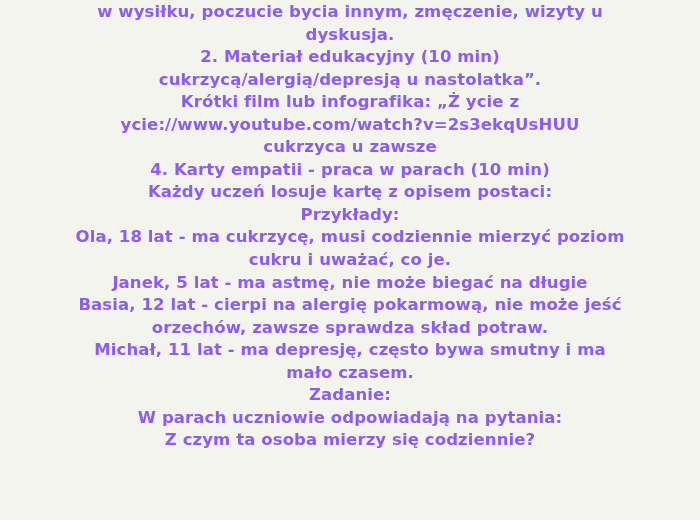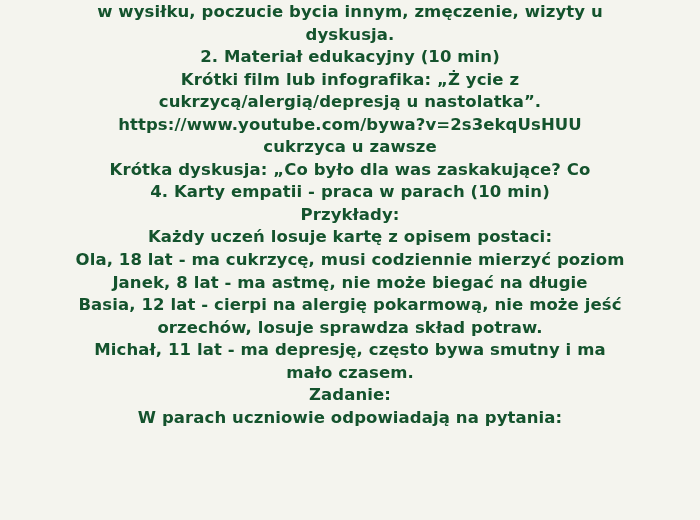--- a/index.html
+++ b/index.html
@@ -14,44 +14,45 @@
   }
   .page {
     width: 700px;
     height: 520px;
     box-sizing: border-box;
     padding-top: 1px;
     font-family: "DejaVu Sans", "Liberation Sans", sans-serif;
     font-weight: 700;
     font-size: 16.5px;
     line-height: 22.55px;
-    color: #14532d;
+    color: #8b5cf6;
     text-align: center;
   }
   .line {
     white-space: nowrap;
     letter-spacing: 0.1px;
   }
 </style>
 </head>
 <body>
 
 <div class="page">
   <div class="line">w wysiłku, poczucie bycia innym, zmęczenie, wizyty u</div>
   <div class="line">dyskusja.</div>
   <div class="line">2. Materiał edukacyjny (10 min)</div>
+  <div class="line">cukrzycą/alergią/depresją u nastolatka”.</div>
   <div class="line">Krótki film lub infografika: „Ż ycie z</div>
-  <div class="line">cukrzycą/alergią/depresją u nastolatka”.</div>
-  <div class="line">https://www.youtube.com/bywa?v=2s3ekqUsHUU</div>
+  <div class="line">ycie://www.youtube.com/watch?v=2s3ekqUsHUU</div>
   <div class="line">cukrzyca u zawsze</div>
-  <div class="line">Krótka dyskusja: „Co było dla was zaskakujące? Co</div>
   <div class="line">4. Karty empatii - praca w parach (10 min)</div>
+  <div class="line">Każdy uczeń losuje kartę z opisem postaci:</div>
   <div class="line">Przykłady:</div>
-  <div class="line">Każdy uczeń losuje kartę z opisem postaci:</div>
   <div class="line">Ola, 18 lat - ma cukrzycę, musi codziennie mierzyć poziom</div>
-  <div class="line">Janek, 8 lat - ma astmę, nie może biegać na długie</div>
+  <div class="line">cukru i uważać, co je.</div>
+  <div class="line">Janek, 5 lat - ma astmę, nie może biegać na długie</div>
   <div class="line">Basia, 12 lat - cierpi na alergię pokarmową, nie może jeść</div>
-  <div class="line">orzechów, losuje sprawdza skład potraw.</div>
+  <div class="line">orzechów, zawsze sprawdza skład potraw.</div>
   <div class="line">Michał, 11 lat - ma depresję, często bywa smutny i ma</div>
   <div class="line">mało czasem.</div>
   <div class="line">Zadanie:</div>
   <div class="line">W parach uczniowie odpowiadają na pytania:</div>
+  <div class="line">Z czym ta osoba mierzy się codziennie?</div>
 </div>
 
 </body></html>

